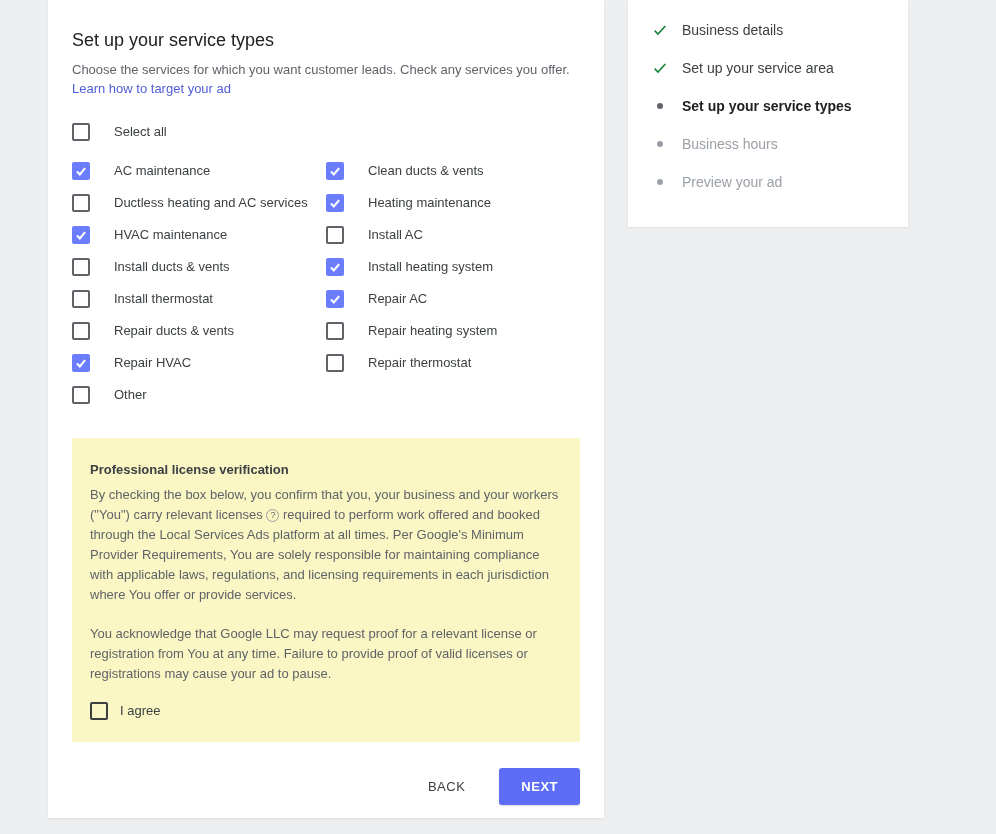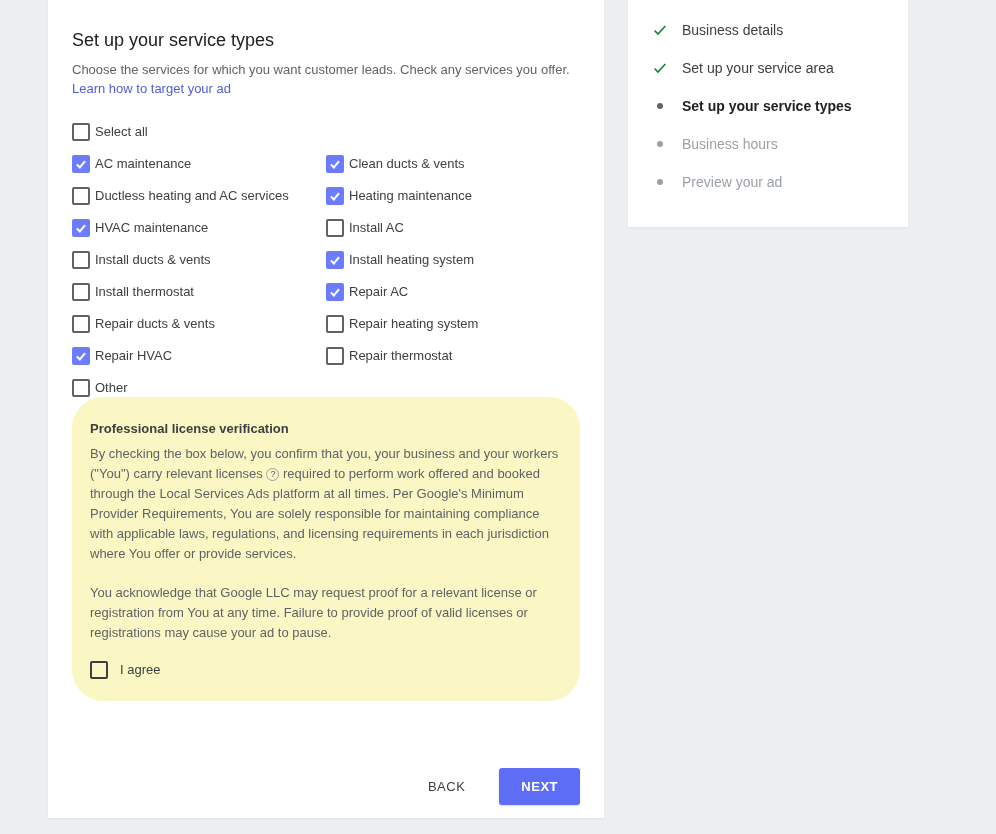--- a/index.html
+++ b/index.html
@@ -48,26 +48,26 @@
   }
   .checkbox-list {
     display: grid;
     grid-template-columns: 1fr;
     row-gap: 14px;
   }
   .two-col {
     display: grid;
     grid-template-columns: 1fr 1fr;
     row-gap: 14px;
-    margin-top: 14px;
+    margin-top: 21px;
   }
   .check-row {
     display: flex;
     align-items: center;
-    gap: 5px;
+    gap: 24px;
     cursor: pointer;
   }
   .check-box {
     width: 18px;
     height: 18px;
     border: 2px solid #5f6368;
     border-radius: 2px;
     display: inline-flex;
     align-items: center;
     justify-content: center;
@@ -78,23 +78,23 @@
     border-color: #6b7dfc;
   }
   .check-box.checked svg { display: block; }
   .check-box svg { display: none; width: 14px; height: 14px; }
   .check-label {
     font-size: 13px;
     color: #3c4043;
   }
   
   .verify-box {
+    margin-top: 34px;
     background: #fbf7c4;
     padding: 24px 18px 22px 18px;
-    border-radius: 31px;
   }
   .verify-title {
     font-weight: 600;
     color: #3c4043;
     font-size: 13px;
     margin-bottom: 8px;
   }
   .verify-text {
     font-size: 13px;
     line-height: 1.55;

